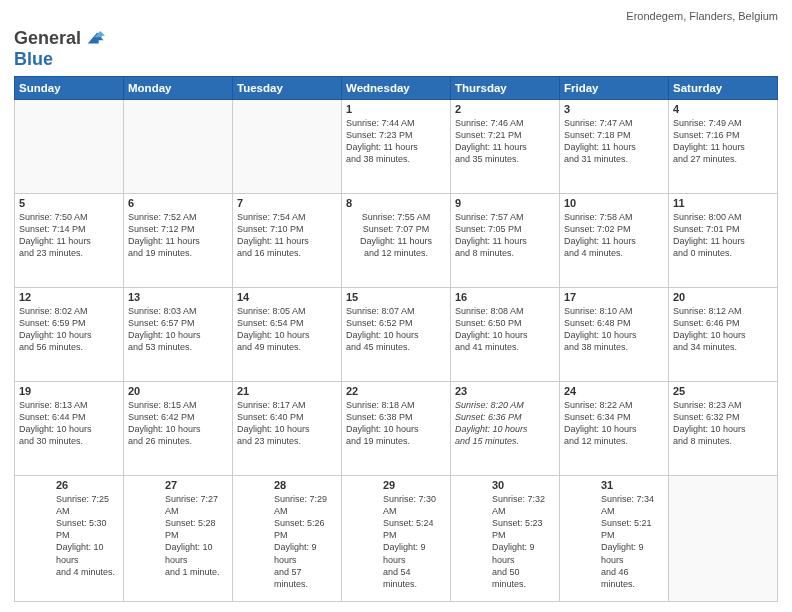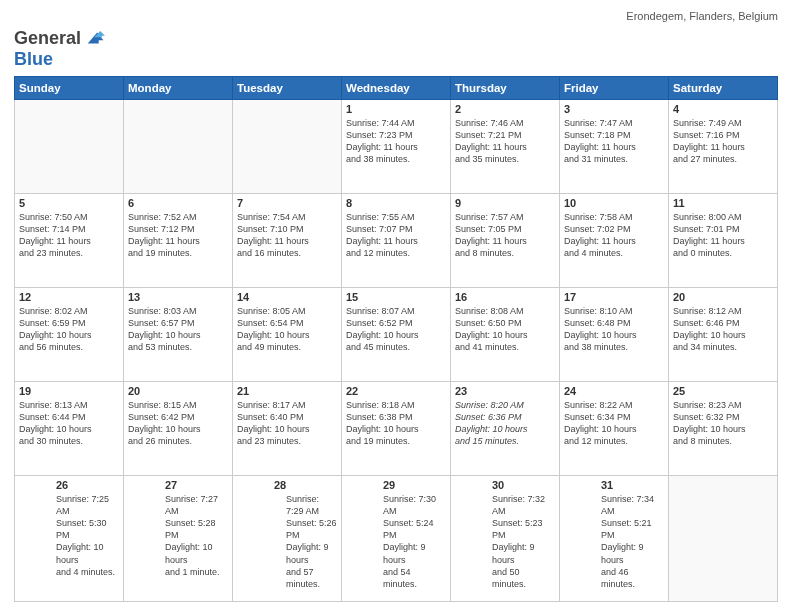--- a/index.html
+++ b/index.html
@@ -181,21 +181,21 @@
           </td>
           <td>
             <span class="day-num">7</span>
             <div class="day-info" style="white-space: pre-line;">Sunrise: 7:54 AM
 Sunset: 7:10 PM
 Daylight: 11 hours
 and 16 minutes.</div>
           </td>
           <td>
             <span class="day-num">8</span>
-            <div class="day-info" style="white-space: pre-line;">Sunrise: 7:55 AM
+            <div class="day-info" style="white-space: pre-line; text-align: center;">Sunrise: 7:55 AM
 Sunset: 7:07 PM
 Daylight: 11 hours
 and 12 minutes.</div>
           </td>
           <td>
             <span class="day-num">9</span>
             <div class="day-info" style="white-space: pre-line;">Sunrise: 7:57 AM
 Sunset: 7:05 PM
 Daylight: 11 hours
 and 8 minutes.</div>
@@ -327,21 +327,21 @@
           </td>
           <td>
             <span class="day-num">27</span>
             <div class="day-info" style="white-space: pre-line;">Sunrise: 7:27 AM
 Sunset: 5:28 PM
 Daylight: 10 hours
 and 1 minute.</div>
           </td>
           <td>
             <span class="day-num">28</span>
-            <div class="day-info" style="white-space: pre-line; margin-left: 12px;">Sunrise: 7:29 AM
+            <div class="day-info" style="white-space: pre-line;">Sunrise: 7:29 AM
 Sunset: 5:26 PM
 Daylight: 9 hours
 and 57 minutes.</div>
           </td>
           <td>
             <span class="day-num">29</span>
             <div class="day-info" style="white-space: pre-line;">Sunrise: 7:30 AM
 Sunset: 5:24 PM
 Daylight: 9 hours
 and 54 minutes.</div>

